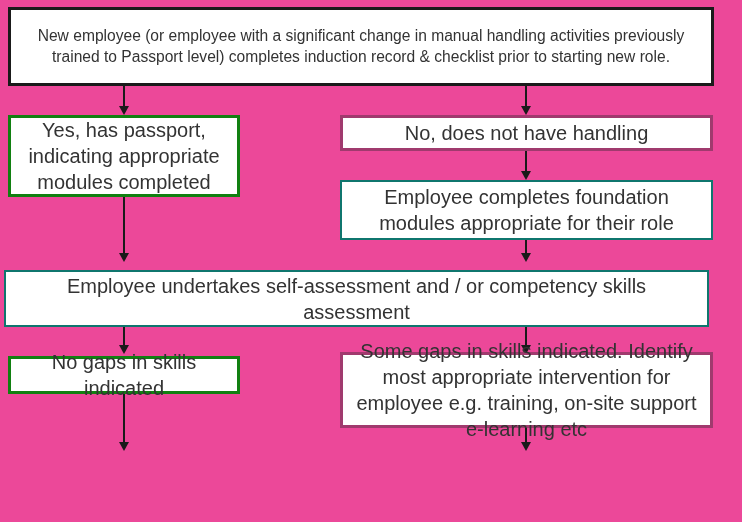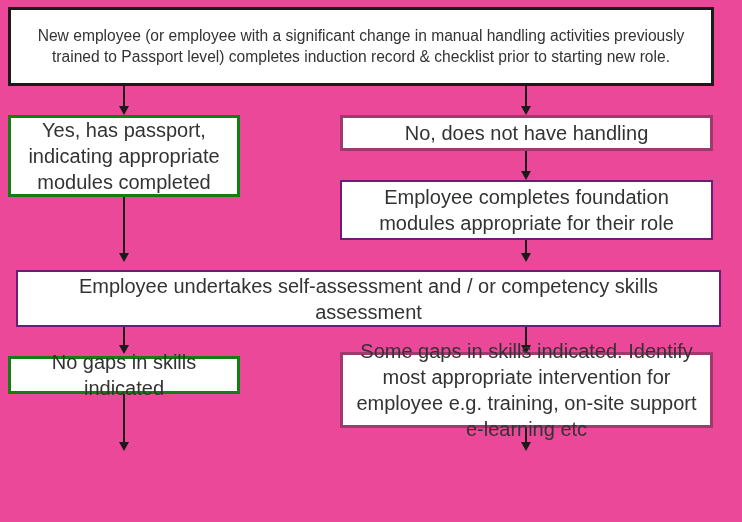--- a/index.html
+++ b/index.html
@@ -32,21 +32,21 @@
     color: #333333;
     padding: 2px 8px;
   }
   .node .node-text {
     display: block;
     width: 100%;
     white-space: pre-line;
   }
   
   .b-black   { border: 3px solid #1a1a1a; }
-  .b-thin    { border: 2px solid #701a75; }
+  .b-thin    { border: 2px solid #0f766e; }
   .b-green   { border: 3px solid #118011; }
   .b-magenta { border: 3px solid #a03a6e; }
 
   
   .fs-15 { font-size: 20px; }
   .fs-16 { font-size: 15.6px; }
 
   
   .connector {
     position: absolute;
@@ -91,21 +91,21 @@
   <div class="node b-thin fs-15" style="left:340px; top:180px; width:373px; height:60px;">
     <span class="node-text">Employee completes foundation modules appropriate for their role</span>
   </div>
 
   <div class="connector" style="left:123px; top:197px; height:58px;"></div>
   <div class="arrowhead" style="left:119px; top:253px;"></div>
 
   <div class="connector" style="left:525px; top:240px; height:15px;"></div>
   <div class="arrowhead" style="left:521px; top:253px;"></div>
 
-  <div class="node b-thin fs-15" style="left:16px; top:270px; width:705px; height:57px;">
+  <div class="node b-thin fs-15" style="left:4px; top:270px; width:705px; height:57px;">
     <span class="node-text">Employee undertakes self-assessment and / or competency skills assessment</span>
   </div>
 
   <div class="connector" style="left:123px; top:327px; height:20px;"></div>
   <div class="arrowhead" style="left:119px; top:345px;"></div>
 
   <div class="connector" style="left:525px; top:327px; height:20px;"></div>
   <div class="arrowhead" style="left:521px; top:345px;"></div>
 
   <div class="node b-green fs-15" style="left:8px; top:356px; width:232px; height:38px;">

